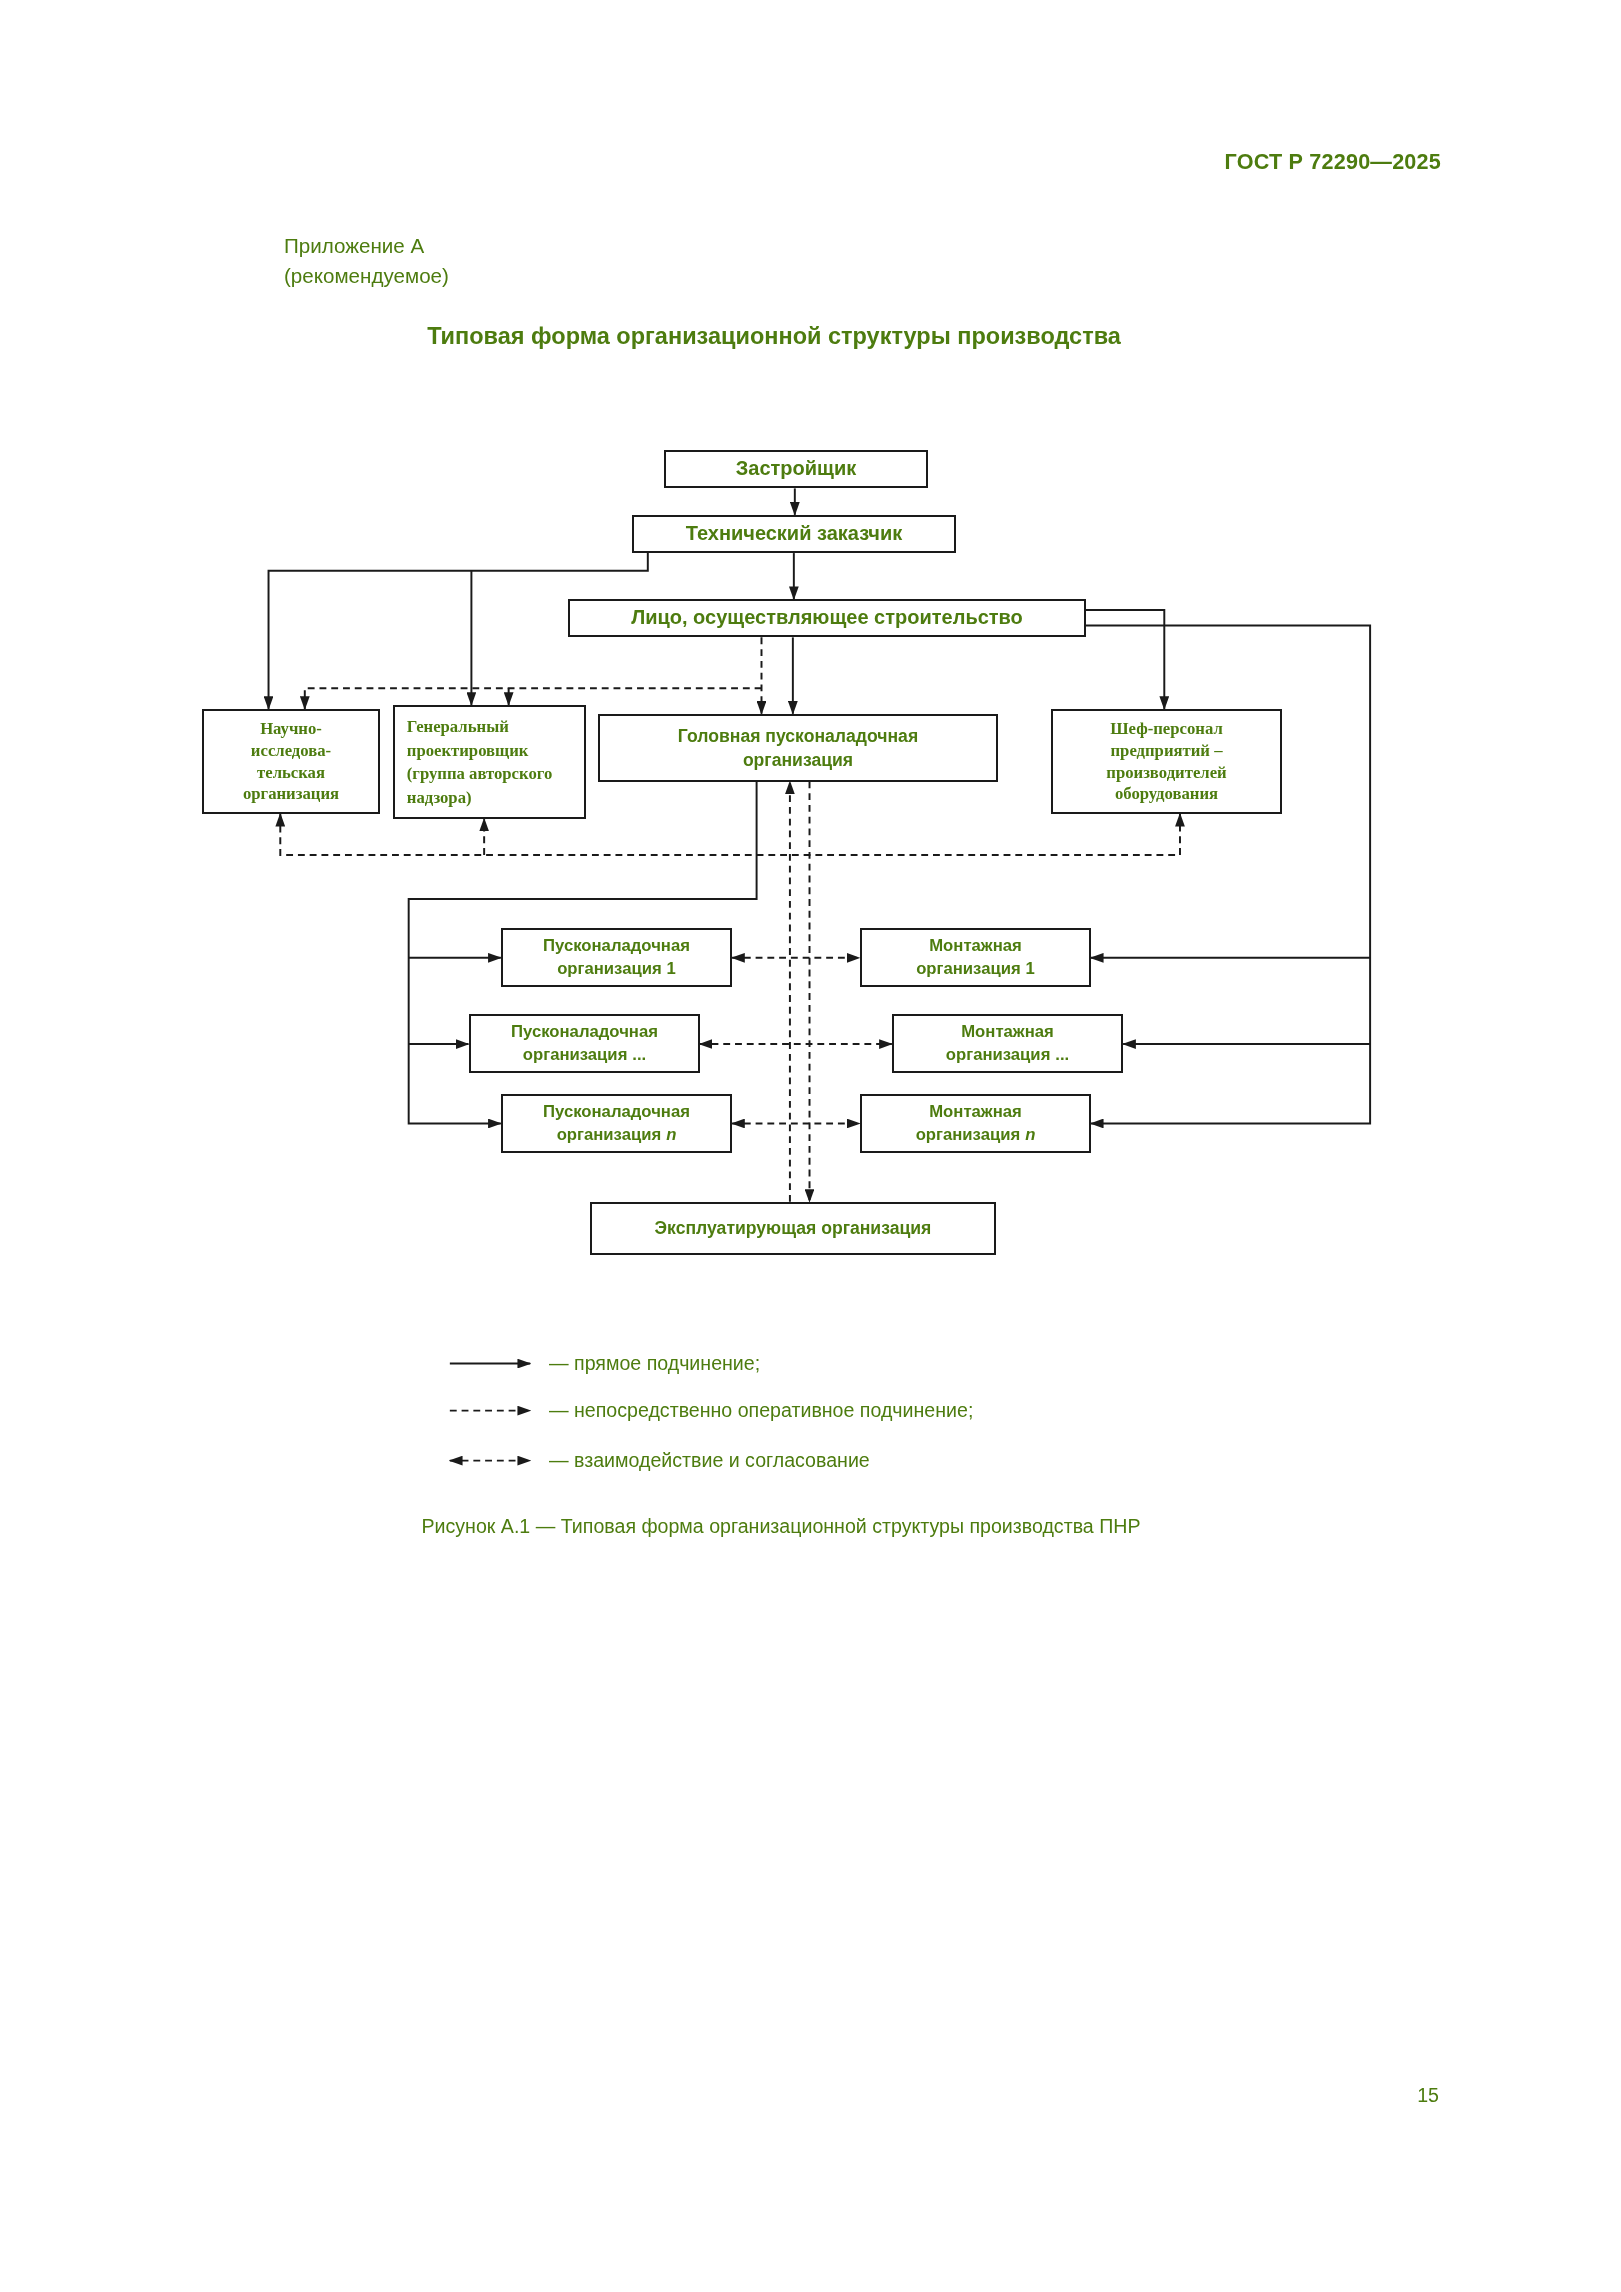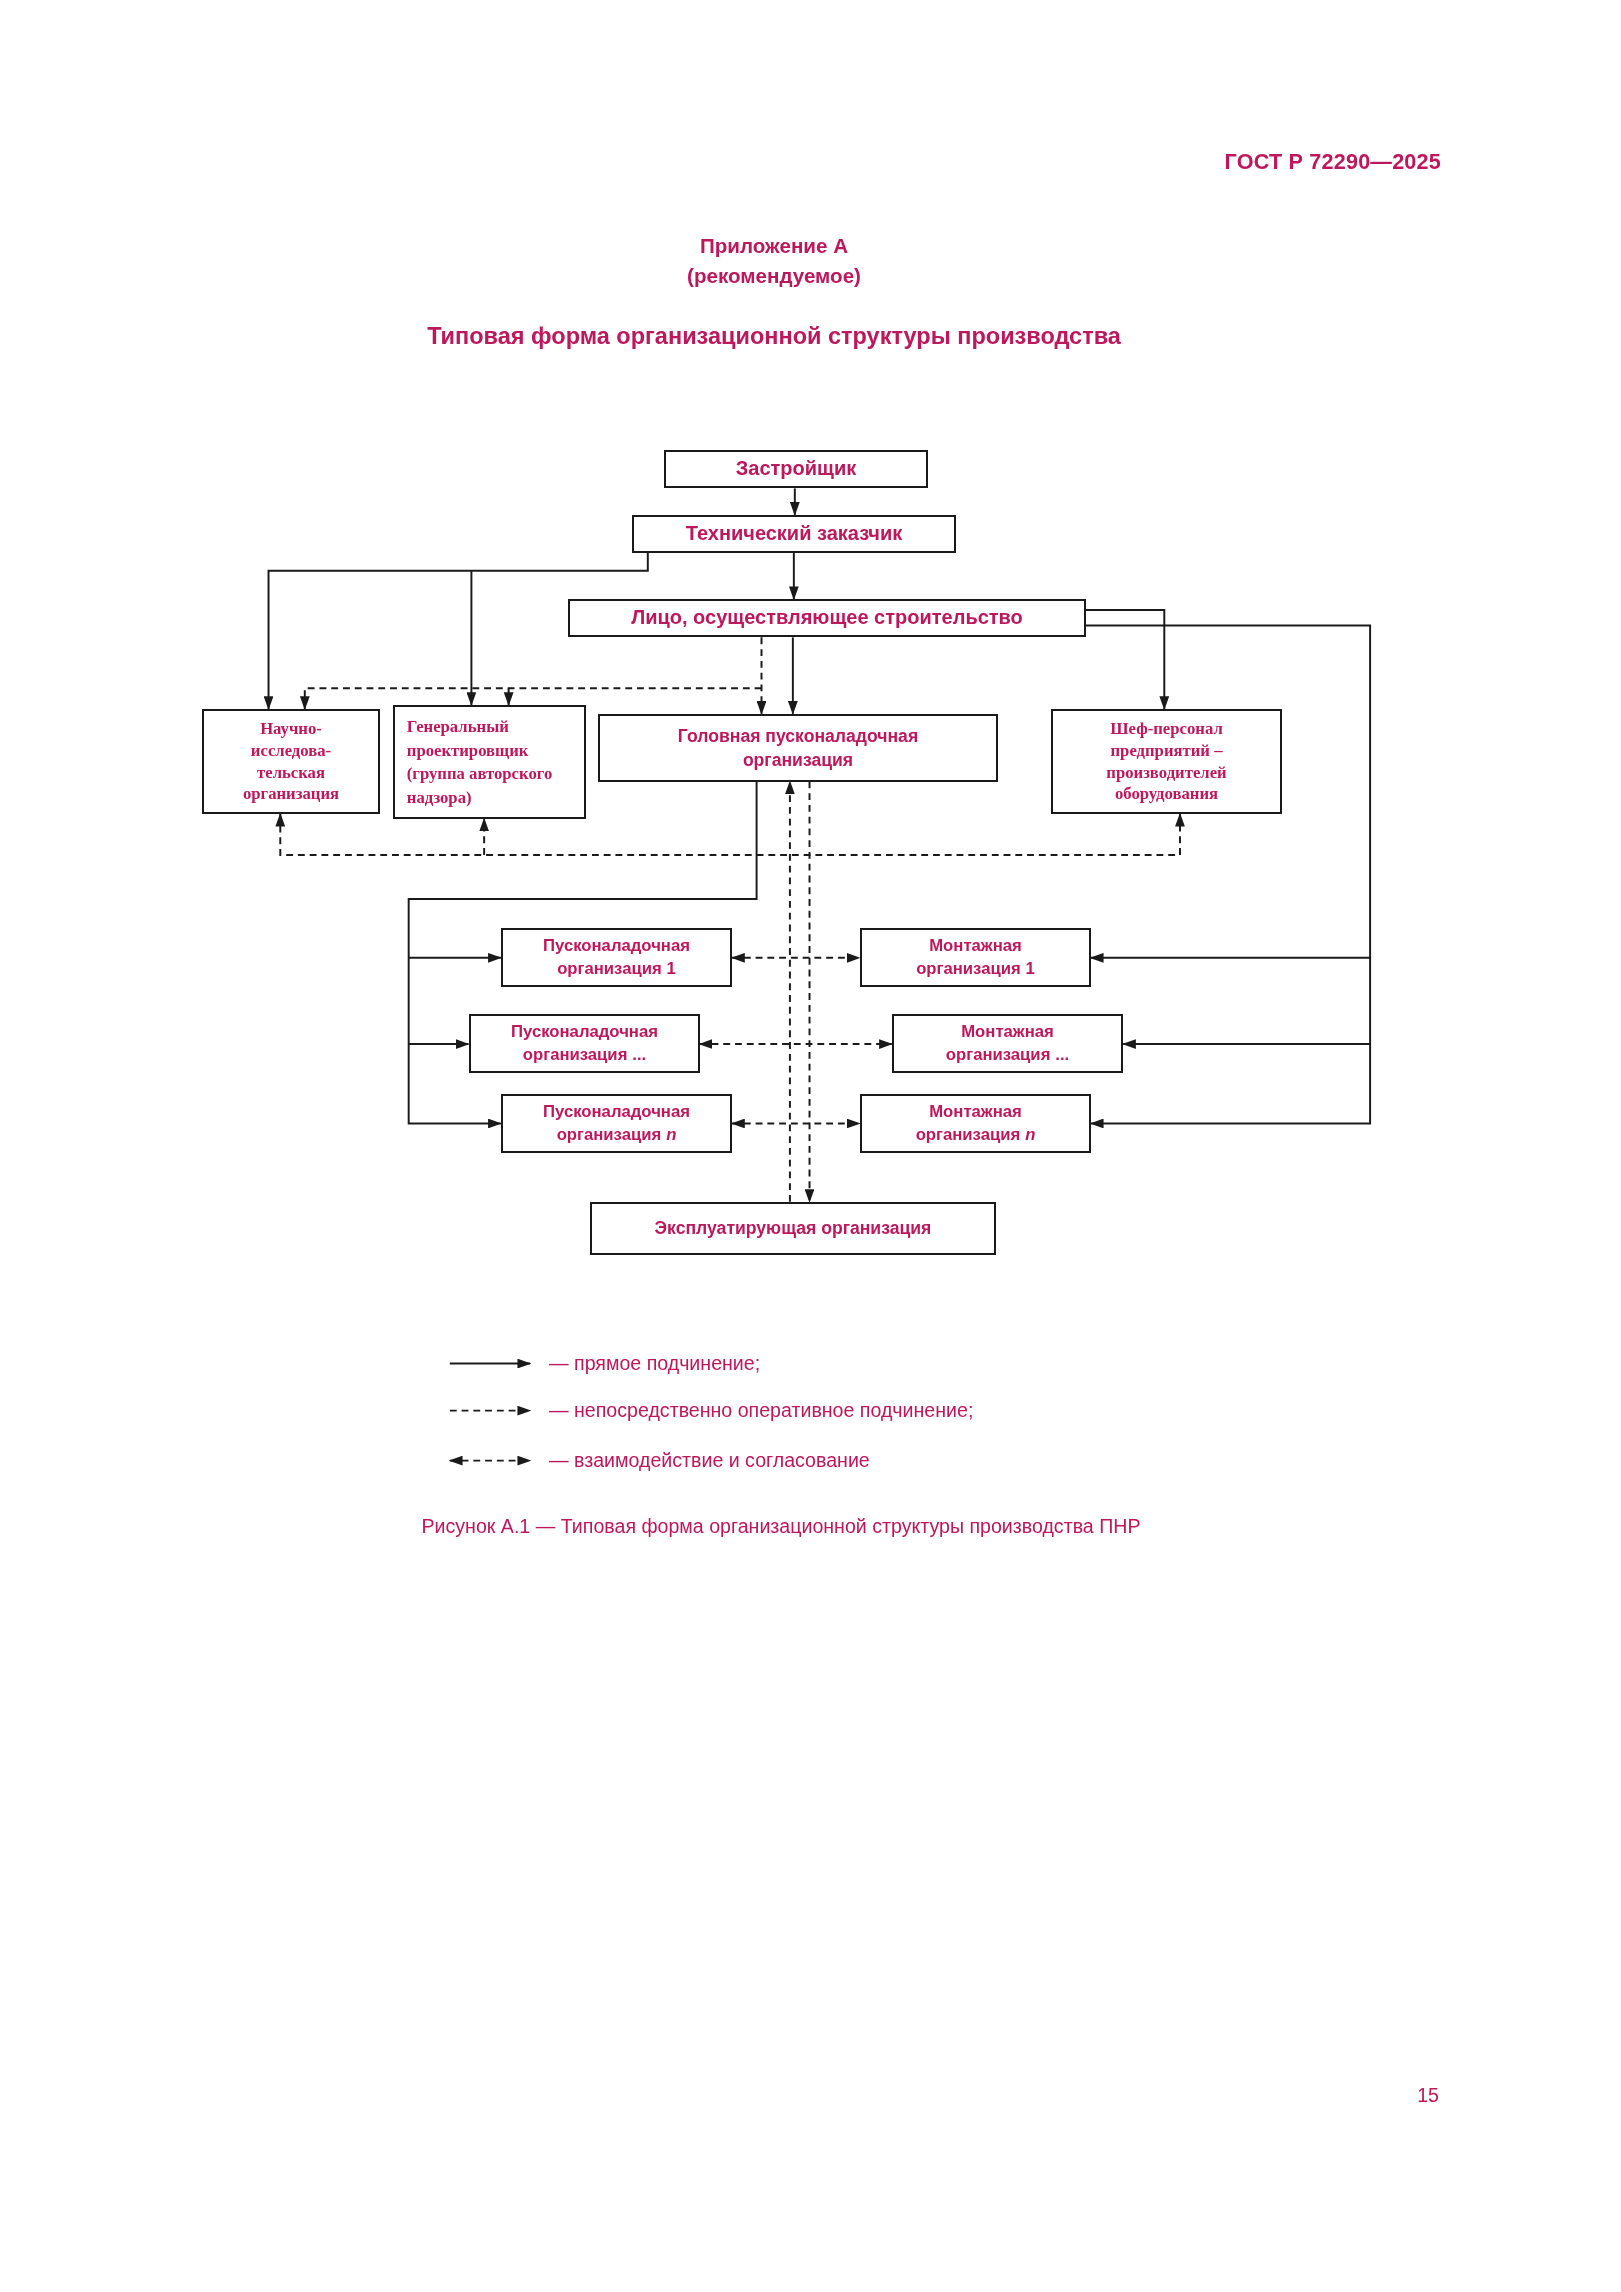--- a/index.html
+++ b/index.html
@@ -1,24 +1,24 @@
 <!DOCTYPE html>
 <html><head>
 <meta charset="utf-8">
 <style>
   html,body{margin:0;padding:0;background:#e8e8e8;}
   .page{
     position:relative;width:1621px;height:2293px;margin:0 auto;
-    background:#ffffff;color:#be185d;
+    background:#ffffff;color:#4d7c0f;
     font-family:"Liberation Sans", sans-serif;
     overflow:hidden;
   }
   .abs{position:absolute;}
   .hdr{top:149px;right:180px;font-size:21.6px;font-weight:bold;letter-spacing:0.2px;}
-  .appx{left:284px;top:231px;width:980px;text-align:center;font-size:20.6px;font-weight:bold;line-height:30px;}
+  .appx{left:284px;top:231px;width:980px;font-size:20.6px;font-weight:normal;line-height:30px;}
   .title{left:284px;top:316px;width:980px;text-align:center;font-size:23.5px;font-weight:bold;line-height:40px;}
   .caption{left:284px;top:1515px;width:994px;text-align:center;font-size:19.6px;}
   .pageno{right:182px;top:2084px;font-size:19.6px;}
   .legend-label{position:absolute;font-size:19.6px;line-height:23.5px;}
 
   svg.conn{position:absolute;left:0;top:0;}
 
   .node{
     position:absolute;box-sizing:border-box;
     border:2px solid #1a1a1a;background:#fff;

